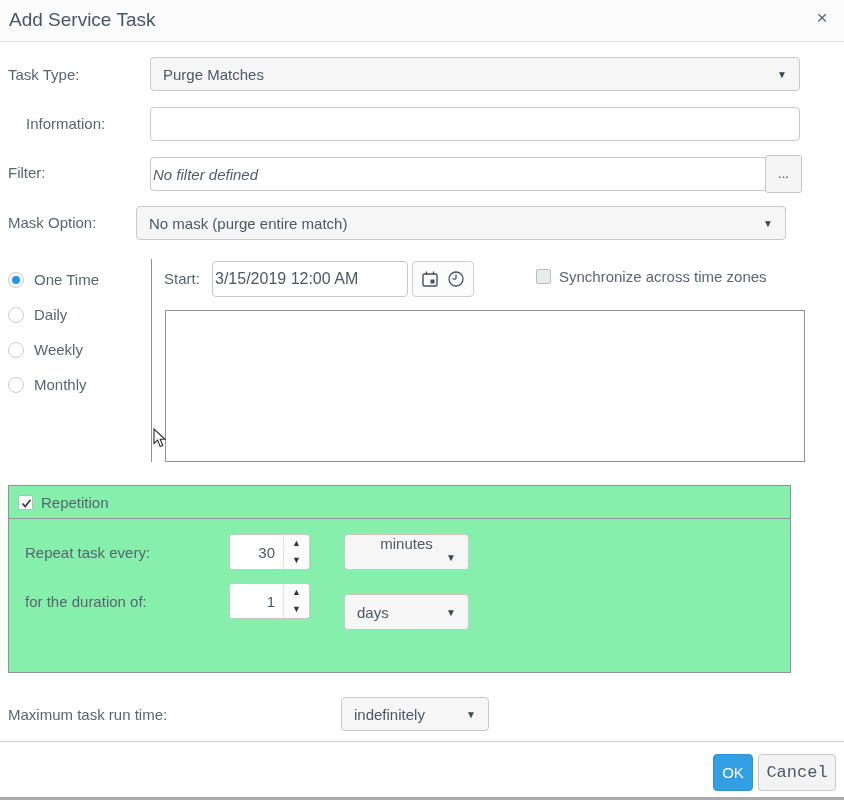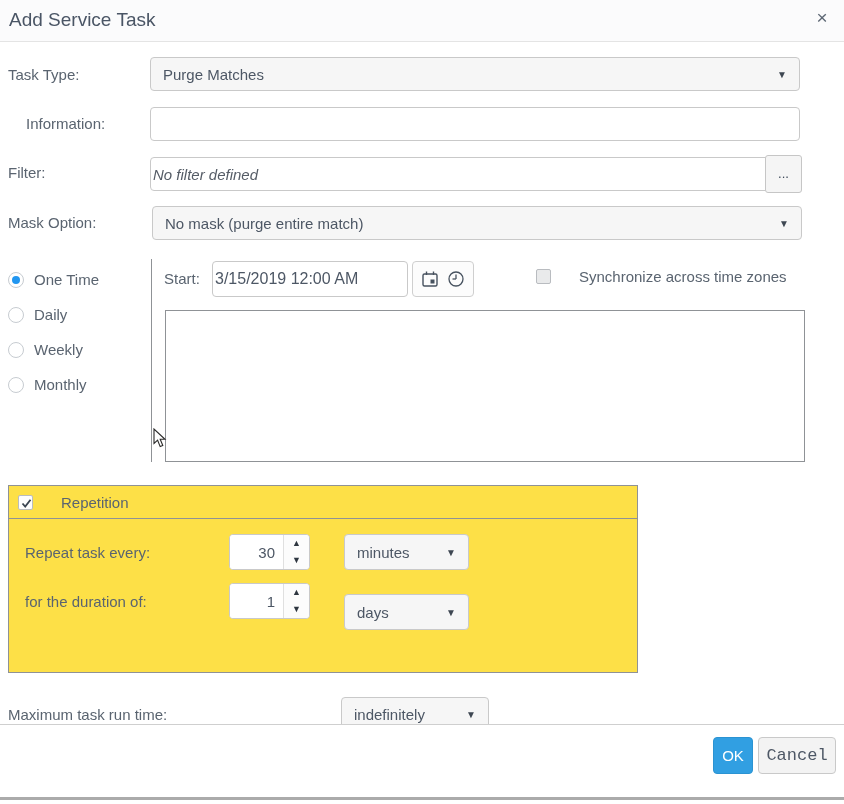--- a/index.html
+++ b/index.html
@@ -41,56 +41,56 @@
   .lbl-info       { top: 115px; margin-left: 18px; }
   .in-info        { left: 150px; top: 107px; width: 650px; }
   .lbl-filter     { top: 164px; }
   .in-filter      { left: 150px; top: 157px; width: 616px; font-style: italic; color: #555c66; border-radius: 4px 0 0 4px; }
   .btn-filter {
     position: absolute; left: 765px; top: 155px; width: 37px; height: 38px;
     background: #f5f5f5; border: 1px solid #c6c6c6; border-radius: 3px;
     color: #3e4a5a; font-size: 13px; cursor: pointer; line-height: 30px;
   }
   .lbl-mask       { top: 214px; }
-  .dd-mask        { left: 152px; top: 206px; width: 650px; }
+  .dd-mask        { left: 136px; top: 206px; width: 650px; }
   
   .radio-row { position: absolute; left: 8px; display: flex; align-items: center; cursor: pointer; }
   .radio-circ {
     width: 16px; height: 16px; border-radius: 50%; border: 1px solid #c7ccd1;
     background: #fff; margin-right: 10px; position: relative; flex: 0 0 16px;
   }
   .radio-row.selected .radio-circ::after {
     content: ""; position: absolute; left: 3px; top: 3px; width: 8px; height: 8px;
     border-radius: 50%; background: #2196f0;
   }
   .vdivider { position: absolute; left: 151px; top: 259px; width: 1px; height: 203px; background: #8f9296; }
   .lbl-start { position: absolute; left: 164px; top: 270px; }
   .in-start  { left: 212px; top: 261px; width: 196px; height: 36px; font-size: 16px; }
   .date-icons {
     position: absolute; left: 412px; top: 261px; width: 62px; height: 36px;
     background: #fcfcfc; border: 1px solid #cfcfcf; border-radius: 4px;
     display: flex; align-items: center; justify-content: space-evenly;
   }
   .date-icons .icon-btn { background: transparent; border: none; cursor: pointer; display: flex; padding: 0; }
-  .checkbox-row { position: absolute; display: flex; align-items: center; cursor: pointer; gap: 20px; }
+  .checkbox-row { position: absolute; display: flex; align-items: center; cursor: pointer; }
   .cb {
     width: 15px; height: 15px; border: 1px solid #b9bcc0; border-radius: 2px;
     background: #e9eaeb; margin-right: 8px; flex: 0 0 15px; position: relative;
   }
   .cb.checked { background: #fdfdfd; }
   .cb.checked svg { position: absolute; left: 1px; top: 1px; }
   .cb-sync { left: 536px; top: 268px; }
   .empty-box {
     position: absolute; left: 165px; top: 310px; width: 640px; height: 152px;
     background: #fff; border: 1px solid #8f9296;
   }
   
   .rep-box {
-    position: absolute; left: 8px; top: 485px; width: 630px; height: 188px;
-    border: 1px solid #8f9296; background: #fde047;
+    position: absolute; left: 8px; top: 485px; width: 783px; height: 188px;
+    border: 1px solid #8f9296; background: #86efac;
   }
   .rep-header {
     position: absolute; left: 0; top: 0; width: 100%; height: 33px;
     border-bottom: 1px solid #8f9296; display: flex; align-items: center; padding-left: 9px;
   }
   .rep-lbl-every    { position: absolute; left: 16px; top: 58px; }
   .rep-lbl-duration { position: absolute; left: 16px; top: 107px; }
   .spinbox {
     position: absolute; width: 81px; height: 36px; border: 1px solid #c9c9c9;
     border-radius: 4px; background: #fff; display: flex; overflow: hidden;
@@ -100,28 +100,28 @@
   .spinbox input {
     width: 53px; border: none; outline: none; text-align: right; padding-right: 8px;
     font-size: 15px; color: #4d5765; font-family: "Liberation Sans", sans-serif;
   }
   .spin-arrows { width: 27px; border-left: 1px solid #e0e0e0; background: #fcfcfc; display: flex; flex-direction: column; }
   .spin-arrows button {
     flex: 1; border: none; background: transparent; font-size: 9px; color: #2e3640;
     cursor: pointer; line-height: 1; padding: 0;
   }
   .dd-unit { width: 125px; height: 36px; }
-  .dd-minutes { left: 335px; top: 48px; }
+  .dd-minutes { left: 335px; top: 48px; flex-direction: column; }
   .dd-days    { left: 335px; top: 97px; margin-top: 11px; }
   .cb-resume { position: absolute; left: 16px; top: 151px; }
   
   .lbl-maxrun { top: 706px; }
   .dd-maxrun  { left: 341px; top: 697px; width: 148px; }
   .dlg-footer {
-    position: absolute; left: 0; top: 724px; width: 844px; height: 48px;
+    position: absolute; left: 0; top: 741px; width: 844px; height: 48px;
     border-top: 1px solid #cfcfcf; background: #fff;
   }
   .bottom-bar { position: absolute; left: 0; top: 797px; width: 844px; height: 3px; background: #ababab; }
   .btn-ok {
     position: absolute; left: 713px; top: 12px; width: 40px; height: 37px;
     background: #319fe2; border: 1px solid #2b93d2; border-radius: 4px;
     color: #fff; font-size: 15px; cursor: pointer; font-family: "Liberation Sans", sans-serif;
   }
   .btn-cancel {
     position: absolute; left: 758px; top: 12px; width: 78px; height: 37px;

